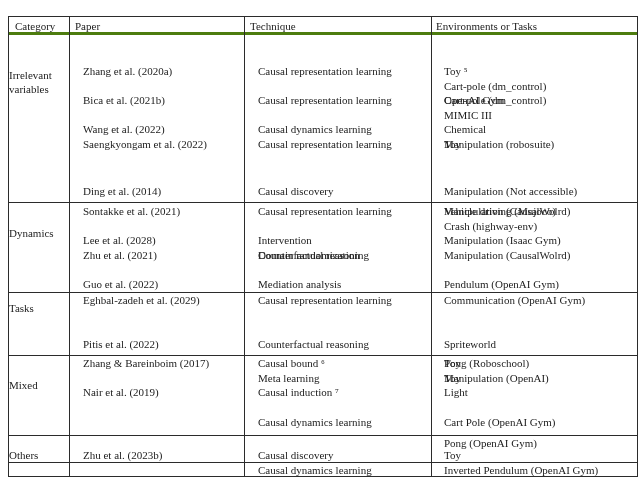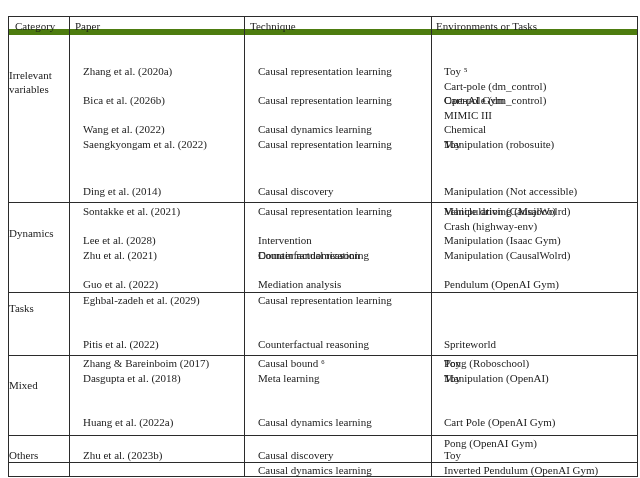--- a/index.html
+++ b/index.html
@@ -29,21 +29,21 @@
     width: 1px;
     background: #2b2b2b;
     z-index: 2;
   }
   .v1 { left: 60px; }
   .v2 { left: 235px; }
   .v3 { left: 422px; }
   .hdr {
     position: relative;
     height: 18px;
-    border-bottom: 6px solid #4d7c0f;
+    border-bottom: 3px solid #4d7c0f;
   }
   .hcell {
     position: absolute;
     top: 2px;
     line-height: 14px;
     white-space: nowrap;
   }
   .grp {
     position: relative;
     border-bottom: 1px solid #2b2b2b;
@@ -93,21 +93,21 @@
       <span class="catlab" style="top:33px">Irrelevant variables</span>
       <div class="row" style="top:29px">
         <span class="cell col-paper">Zhang et al. (2020a)</span>
         <span class="cell col-tech">Causal representation learning</span>
         <span class="cell col-env">Toy ⁵</span>
       </div>
       <div class="row" style="top:44px">
         <span class="cell col-env">Cart-pole (dm_control)</span>
       </div>
       <div class="row" style="top:58px">
-        <span class="cell col-paper">Bica et al. (2026b)</span>
+        <span class="cell col-paper">Bica et al. (2021b)</span>
         <span class="cell col-tech">Causal representation learning</span>
         <span class="cell col-env">Cart-pole (dm_control)</span>
         <span class="cell col-env">OpenAI Gym</span>
       </div>
       <div class="row" style="top:73px">
         <span class="cell col-env">MIMIC III</span>
       </div>
       <div class="row" style="top:87px">
         <span class="cell col-paper">Wang et al. (2022)</span>
         <span class="cell col-tech">Causal dynamics learning</span>
@@ -153,44 +153,48 @@
         <span class="cell col-tech">Mediation analysis</span>
         <span class="cell col-env">Pendulum (OpenAI Gym)</span>
       </div>
     </div>
 
     <div class="grp" style="height:63px">
       <span class="catlab" style="top:8px">Tasks</span>
       <div class="row" style="top:0px">
         <span class="cell col-paper">Eghbal-zadeh et al. (2029)</span>
         <span class="cell col-tech">Causal representation learning</span>
+        <span class="cell col-env">Communication (OpenAI Gym)</span>
       </div>
       <div class="row" style="top:44px">
         <span class="cell col-paper">Pitis et al. (2022)</span>
         <span class="cell col-tech">Counterfactual reasoning</span>
         <span class="cell col-env">Spriteworld</span>
       </div>
     </div>
 
     <div class="grp" style="height:80px">
       <span class="catlab" style="top:22px">Mixed</span>
       <div class="row" style="top:0px">
         <span class="cell col-paper">Zhang &amp; Bareinboim (2017)</span>
         <span class="cell col-tech">Causal bound ⁶</span>
         <span class="cell col-env">Toy</span>
         <span class="cell col-env">Pong (Roboschool)</span>
       </div>
       <div class="row" style="top:15px">
-        <span class="cell col-paper">Dasgupta et al. (2018)</span>
         <span class="cell col-tech">Meta learning</span>
         <span class="cell col-env">Toy</span>
         <span class="cell col-env">Manipulation (OpenAI)</span>
       </div>
+      <div class="row" style="top:29px">
+        <span class="cell col-paper">Nair et al. (2019)</span>
+        <span class="cell col-tech">Causal induction ⁷</span>
+        <span class="cell col-env">Light</span>
+      </div>
       <div class="row" style="top:59px">
-        <span class="cell col-paper">Huang et al. (2022a)</span>
         <span class="cell col-tech">Causal dynamics learning</span>
         <span class="cell col-env">Cart Pole (OpenAI Gym)</span>
       </div>
     </div>
 
     <div class="grp" style="height:27px">
       <span class="catlab" style="top:12px">Others</span>
       <div class="row" style="top:0px">
         <span class="cell col-env">Pong (OpenAI Gym)</span>
       </div>

